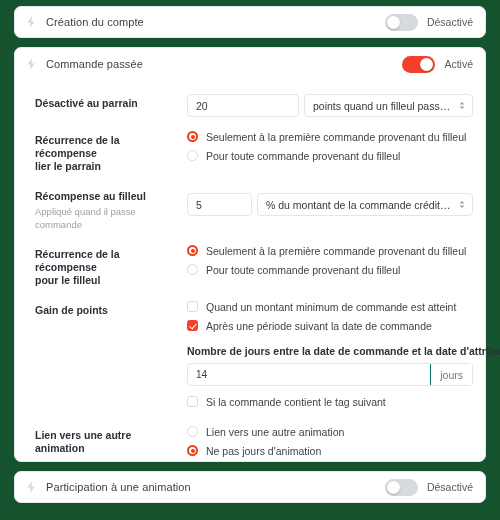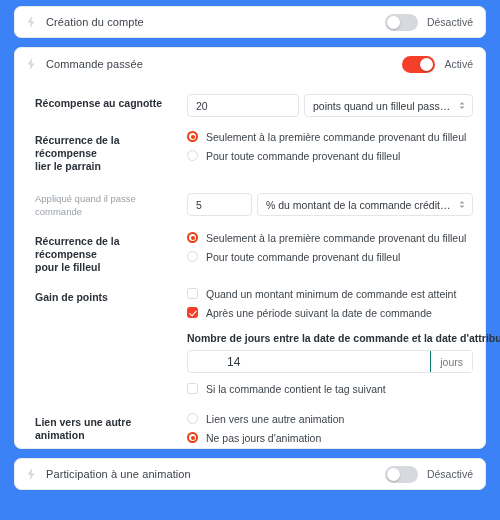--- a/index.html
+++ b/index.html
@@ -15,21 +15,21 @@
     color: #2e3338;
     -webkit-font-smoothing: antialiased;
     overflow: hidden;
   }
 
   .page {
     width: 500px;
     height: 520px;
     box-sizing: border-box;
     padding: 6px 14px 6px 14px;
-    background: #3b82f6;
+    background: #14532d;
   }
 
   
   .card {
     background: #ffffff;
     border: 1px solid #e7e9ec;
     border-radius: 7px;
     box-shadow: 0 1px 1px rgba(16,24,40,0.03);
     margin-bottom: 9px;
     box-sizing: border-box;
@@ -199,24 +199,23 @@
     display: flex;
     align-items: stretch;
     box-sizing: border-box;
     width: 100%;
   }
   .input-suffix-wrap .val {
     flex: 1 1 auto;
     display: flex;
     align-items: center;
     padding: 0 8px;
-    font-size: 12px;
+    font-size: 10px;
     color: #33393f;
     min-width: 0;
-    margin-left: 31px;
   }
   .input-suffix-wrap .suffix {
     flex: 0 0 auto;
     display: flex;
     align-items: center;
     padding: 0 9px;
     border-left: 1px solid #0f766e;
     font-size: 10.5px;
     color: #72797f;
     background: #fff;
@@ -336,21 +335,21 @@
       <span class="head-right">
         <span class="toggle on">
           <span class="knob"></span>
         </span>
         <span class="toggle-label">Activé</span>
       </span>
     </div>
 
     <div class="row">
       <div class="row-label">
-        <span class="lab">Récompense au cagnotte</span>
+        <span class="lab">Désactivé au parrain</span>
       </div>
       <div class="row-field">
         <div class="input-group">
           <div class="text-input num-a">20</div>
           <div class="select">
             <span class="sel-text">points quand un filleul passe une commande</span>
             <span class="stepper-icon">
               <svg viewBox="0 0 8 13" width="8" height="13" aria-hidden="true">
                 <path d="M4 3 L1.6 5.6 H6.4 Z" fill="#9aa0a6"></path>
                 <path d="M4 10 L1.6 7.4 H6.4 Z" fill="#9aa0a6"></path>
@@ -373,20 +372,21 @@
         </div>
         <div class="opt">
           <span class="radio"></span>
           <span class="opt-label">Pour toute commande provenant du filleul</span>
         </div>
       </div>
     </div>
 
     <div class="row">
       <div class="row-label">
+        <span class="lab">Récompense au filleul</span>
         <span class="sub">Appliqué quand il passe commande</span>
       </div>
       <div class="row-field">
         <div class="spacer-6"></div>
         <div class="input-group">
           <div class="text-input num-b">5</div>
           <div class="select">
             <span class="sel-text">% du montant de la commande crédité dans la cagnotte</span>
             <span class="stepper-icon">
               <svg viewBox="0 0 8 13" width="8" height="13" aria-hidden="true">

